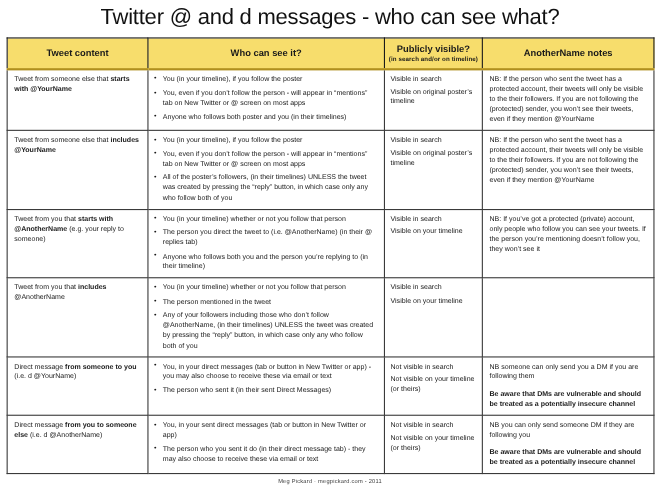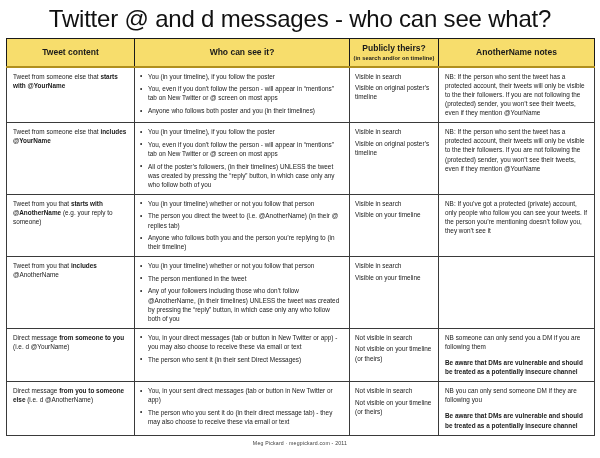--- a/index.html
+++ b/index.html
@@ -16,21 +16,21 @@
   }
   .page {
     width: 600px;
     height: 458px;
     position: relative;
     box-sizing: border-box;
     padding: 0 6px;
   }
   .title {
     text-align: center;
-    font-size: 24px;
+    font-size: 20px;
     font-weight: 400;
     letter-spacing: -0.2px;
     padding: 6px 0 7px 0;
     color: #111;
     line-height: 1.05;
   }
   table.matrix {
     width: 588px;
     border-collapse: collapse;
     table-layout: fixed;
@@ -125,21 +125,21 @@
     </colgroup>
     <thead>
       <tr>
         <th>
           <span>Tweet content</span>
         </th>
         <th>
           <span>Who can see it?</span>
         </th>
         <th>
-          <span>Publicly theirs?</span>
+          <span>Publicly visible?</span>
           <span class="sub">(in search and/or on timeline)</span>
         </th>
         <th>
           <span>AnotherName notes</span>
         </th>
       </tr>
     </thead>
     <tbody id="table-body">
         <tr>
           <td class="content-cell">Tweet from someone else that <b class="strong">starts with @YourName</b></td>

